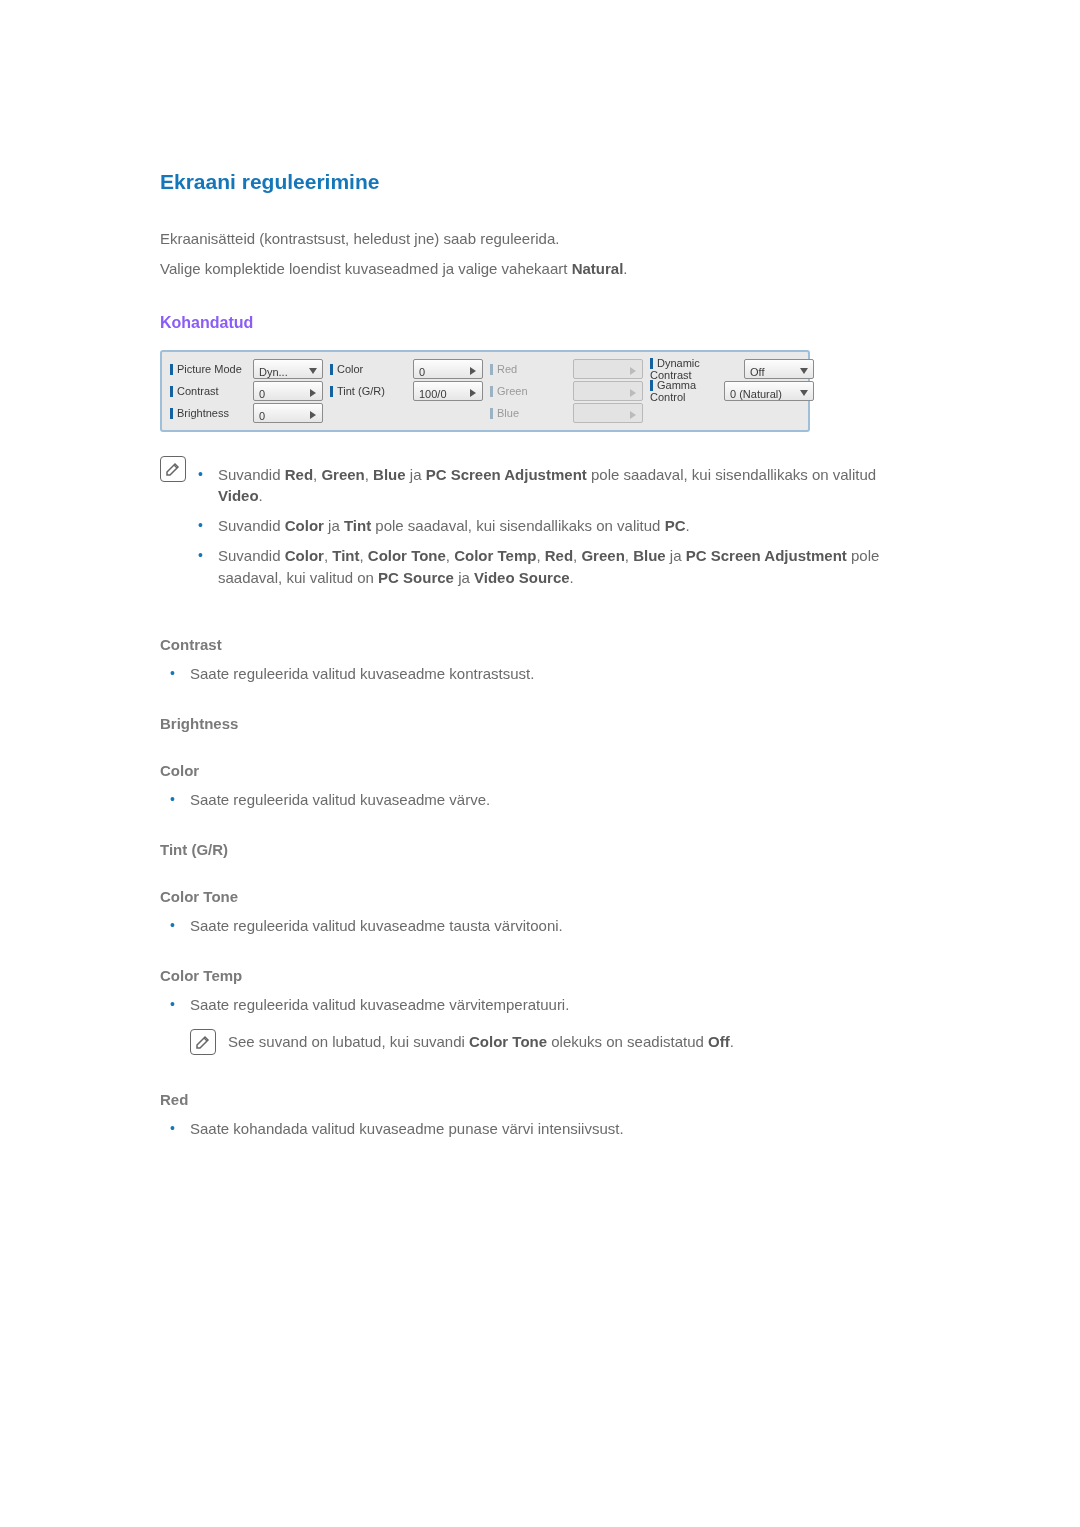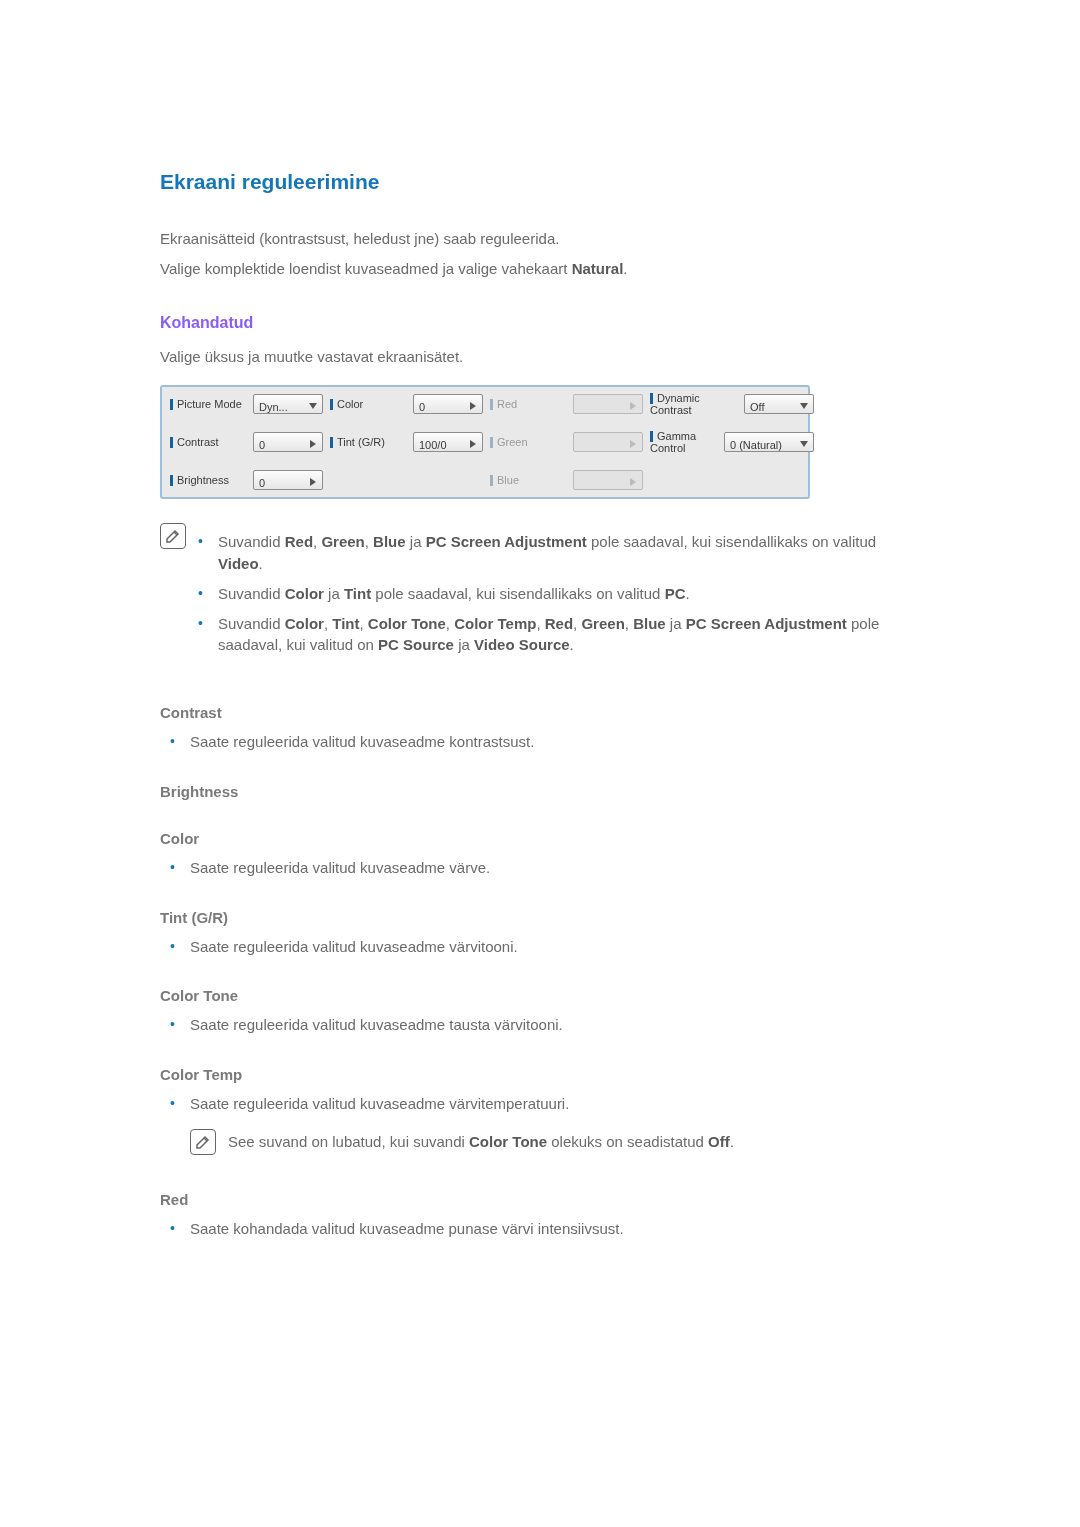--- a/index.html
+++ b/index.html
@@ -72,21 +72,21 @@
     border: 2px solid #9fbfd8;
     background: #e9e9e9;
     border-radius: 3px;
     margin-top: 18px;
     padding: 6px 5px;
     width: 636px;
   }
   .panel-grid {
     display: grid;
     grid-template-columns: 156px 156px 156px 167px;
-    gap: 16px 4px;
+    gap: 0 4px;
   }
   .cell {
     display: flex;
     align-items: center;
     height: 22px;
   }
   .cell-label {
     flex: 1;
     font-size: 11px;
     color: #3a3a3a;
@@ -161,21 +161,20 @@
 <div class="page">
 
   <div class="h1">Ekraani reguleerimine</div>
 
   <p class="para">Ekraanisätteid (kontrastsust, heledust jne) saab reguleerida.</p>
   <p class="para">
     <span>Valige komplektide loendist kuvaseadmed ja valige vahekaart </span><span class="bold">Natural</span><span>.</span>
   </p>
 
   <div class="h2">Kohandatud</div>
-  <p class="para">Valige üksus ja muutke vastavat ekraanisätet.</p>
 
   <div class="panel">
     <div class="panel-grid">
 
       <div class="cell">
         <span class="cell-label"><span class="tick"></span><span>Picture Mode</span></span>
         <span class="cell-field">
           <span class="text">Dyn...</span>
           <span class="caret">
             <svg width="8" height="6" viewBox="0 0 8 6">
@@ -316,23 +315,20 @@
     </ul>
 
   <div class="h3">Brightness</div>
 
   <div class="h3">Color</div>
   <ul class="bullets">
       <li>Saate reguleerida valitud kuvaseadme värve.</li>
     </ul>
 
   <div class="h3">Tint (G/R)</div>
-  <ul class="bullets">
-      <li>Saate reguleerida valitud kuvaseadme värvitooni.</li>
-    </ul>
 
   <div class="h3">Color Tone</div>
   <ul class="bullets">
       <li>Saate reguleerida valitud kuvaseadme tausta värvitooni.</li>
     </ul>
 
   <div class="h3">Color Temp</div>
   <ul class="bullets">
       <li>Saate reguleerida valitud kuvaseadme värvitemperatuuri.</li>
     </ul>

